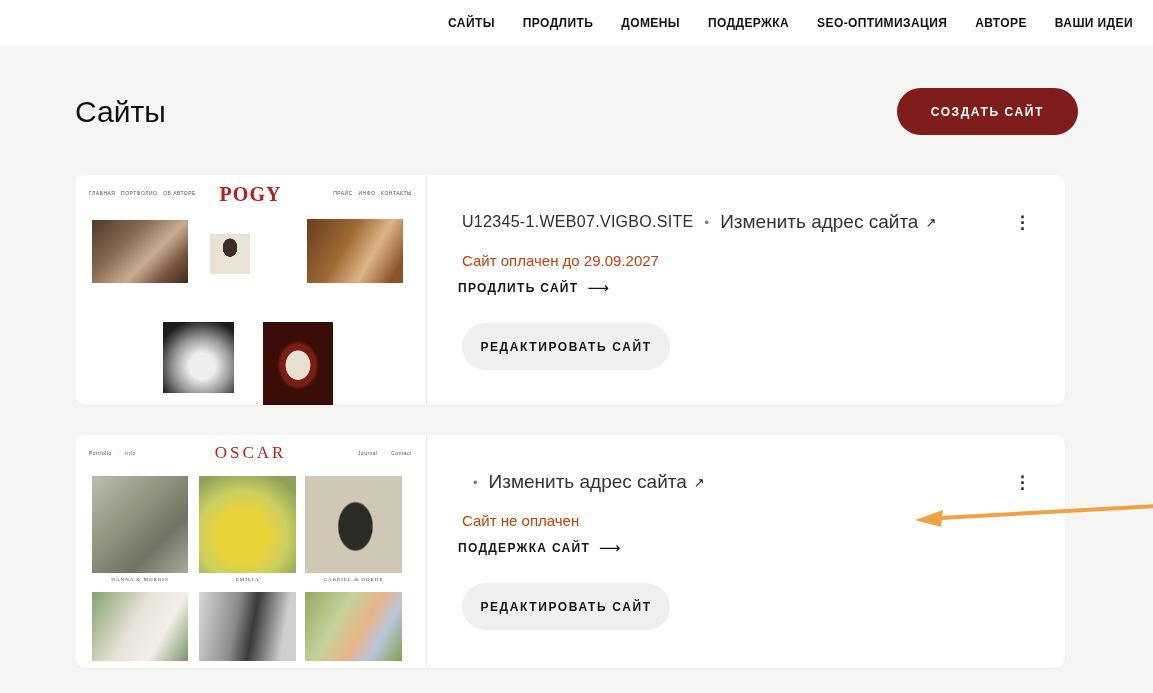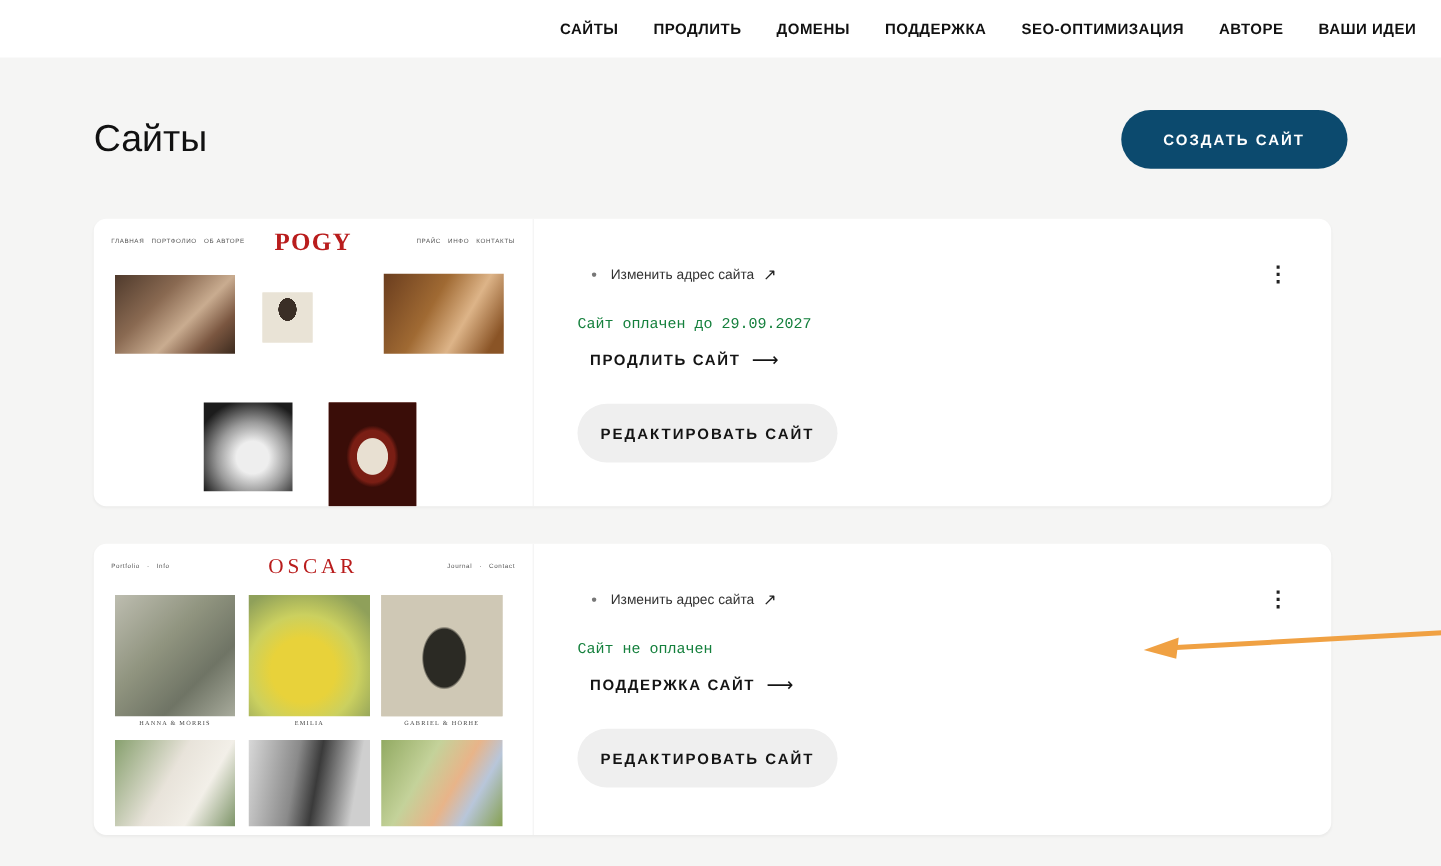--- a/index.html
+++ b/index.html
@@ -69,26 +69,26 @@
   .cap1 { left:17px;  top:142px; width:96px; }
   .cap2 { left:124px; top:142px; width:97px; }
   .cap3 { left:230px; top:142px; width:97px; }
 
   
   .info { position:relative; flex:1; }
   .domain-row { position:absolute; top:36px; left:35px; right:0;
                 display:flex; align-items:center; }
   .domain { font-size:16px; color:#2e2e2e; letter-spacing:.3px; }
   .dot-sep { margin:0 11px; font-size:13px; color:#777; }
-  .link-change { font-size:11px; color:#333; cursor:pointer; }
+  .link-change { font-size:19px; color:#333; cursor:pointer; }
   .ext-arrow { margin-left:7px; font-size:13px; color:#222; }
   .kebab { margin-left:auto; margin-right:34px; font-size:17px; font-weight:bold;
            color:#222; cursor:pointer; line-height:1; letter-spacing:0; }
-  .status { position:absolute; top:77px; left:35px; font-size:12px; color:#15803d;font-family:Liberation Mono, monospace; }
-  .action-link { position:absolute; top:104px; left:45px; font-size:12px; font-weight:bold;
+  .status { position:absolute; top:77px; left:35px; font-size:15px; color:#c2410c; }
+  .action-link { position:absolute; top:104px; left:31px; font-size:12px; font-weight:bold;
                  letter-spacing:1.3px; color:#141414; cursor:pointer; display:flex; align-items:center; }
   .action-arrow { margin-left:9px; font-size:15px; font-weight:400; letter-spacing:0; }
   .btn-edit { position:absolute; top:148px; left:35px; width:208px; height:47px;
               border:none; border-radius:26px; background:#efefef; color:#141414;
               font-family:inherit; font-size:12px; font-weight:bold; letter-spacing:1.6px; cursor:pointer; }
 
   .annotation-arrow { position:absolute; left:480px; top:58px; width:330px; height:40px;
                       pointer-events:none; }
 </style>
 </head>
@@ -101,38 +101,39 @@
   <span class="nav-item">ПОДДЕРЖКА</span>
   <span class="nav-item">SEO-ОПТИМИЗАЦИЯ</span>
   <span class="nav-item">АВТОРЕ</span>
   <span class="nav-item">ВАШИ ИДЕИ</span>
 </header>
 
 <main class="content">
 
   <div class="page-head">
     <h1 class="page-title">Сайты</h1>
-    <button class="btn-create" style="background: #0c4a6e;">СОЗДАТЬ САЙТ</button>
+    <button class="btn-create" style="background: #7f1d1d;">СОЗДАТЬ САЙТ</button>
   </div>
 
   <section class="card card-1">
     <div class="thumb">
       <div class="thumb-head">
         <span class="mini-nav left">ГЛАВНАЯ   ПОРТФОЛИО   ОБ АВТОРЕ</span>
         <div class="thumb-logo logo-pogy">POGY</div>
         <span class="mini-nav right">ПРАЙС   ИНФО   КОНТАКТЫ</span>
       </div>
       <div class="photo p1"></div>
       <div class="photo p2"></div>
       <div class="photo p3"></div>
       <div class="photo p4"></div>
       <div class="photo p5"></div>
     </div>
     <div class="info">
       <div class="domain-row">
+        <span class="domain">U12345-1.WEB07.VIGBO.SITE</span>
         <span class="dot-sep">•</span>
         <span class="link-change">Изменить адрес сайта</span>
         <span class="ext-arrow">↗</span>
         <span class="kebab">⋮</span>
       </div>
       <div class="status">Сайт оплачен до 29.09.2027</div>
       <div class="action-link">
         <span>ПРОДЛИТЬ САЙТ</span>
         <span class="action-arrow">⟶</span>
       </div>

